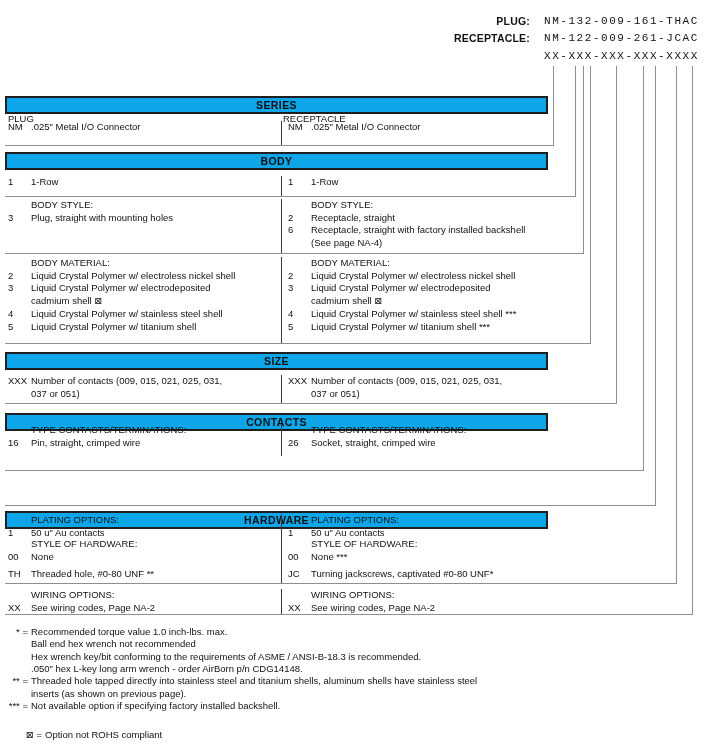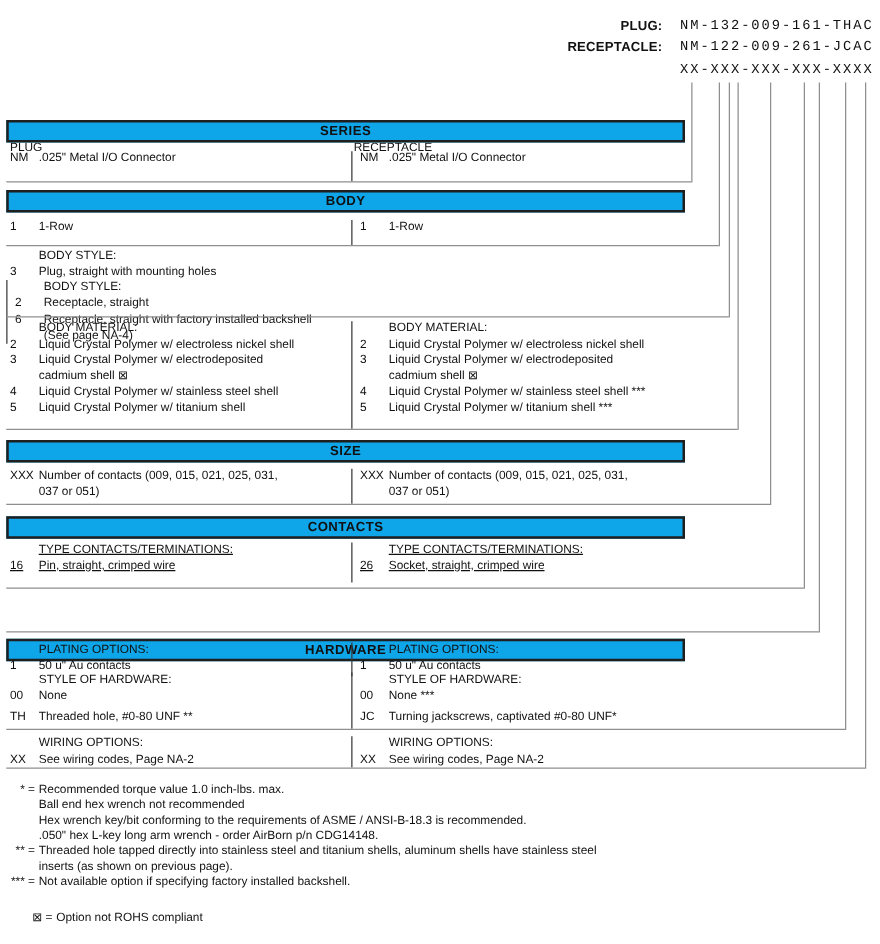--- a/index.html
+++ b/index.html
@@ -93,21 +93,21 @@
       </div>
     </div>
     <div class="colR">
       <div class="row">
         <span class="code">1</span>
         <span class="desc">1-Row</span>
       </div>
     </div>
   </div>
 
-  <div class="block" style="top:199px;height:54px;flex-direction:column;">
+  <div class="block" style="top:199px;height:54px;">
     <div class="colL">
       <div class="row">
         <span class="code"></span>
         <span class="desc">BODY STYLE:</span>
       </div>
       <div class="row">
         <span class="code">3</span>
         <span class="desc">Plug, straight with mounting holes</span>
       </div>
     </div>
@@ -202,21 +202,21 @@
         <span class="code">XXX</span>
         <span class="desc">Number of contacts (009, 015, 021, 025, 031,</span>
       </div>
       <div class="row">
         <span class="code"></span>
         <span class="desc">037 or 051)</span>
       </div>
     </div>
   </div>
 
-  <div class="block" style="top:434px;height:32px;text-decoration:underline;">
+  <div class="block" style="top:424px;height:32px;">
     <div class="colL">
       <div class="row">
         <span class="code"></span>
         <span class="desc">TYPE CONTACTS/TERMINATIONS:</span>
       </div>
       <div class="row">
         <span class="code">16</span>
         <span class="desc">Pin, straight, crimped wire</span>
       </div>
     </div>

